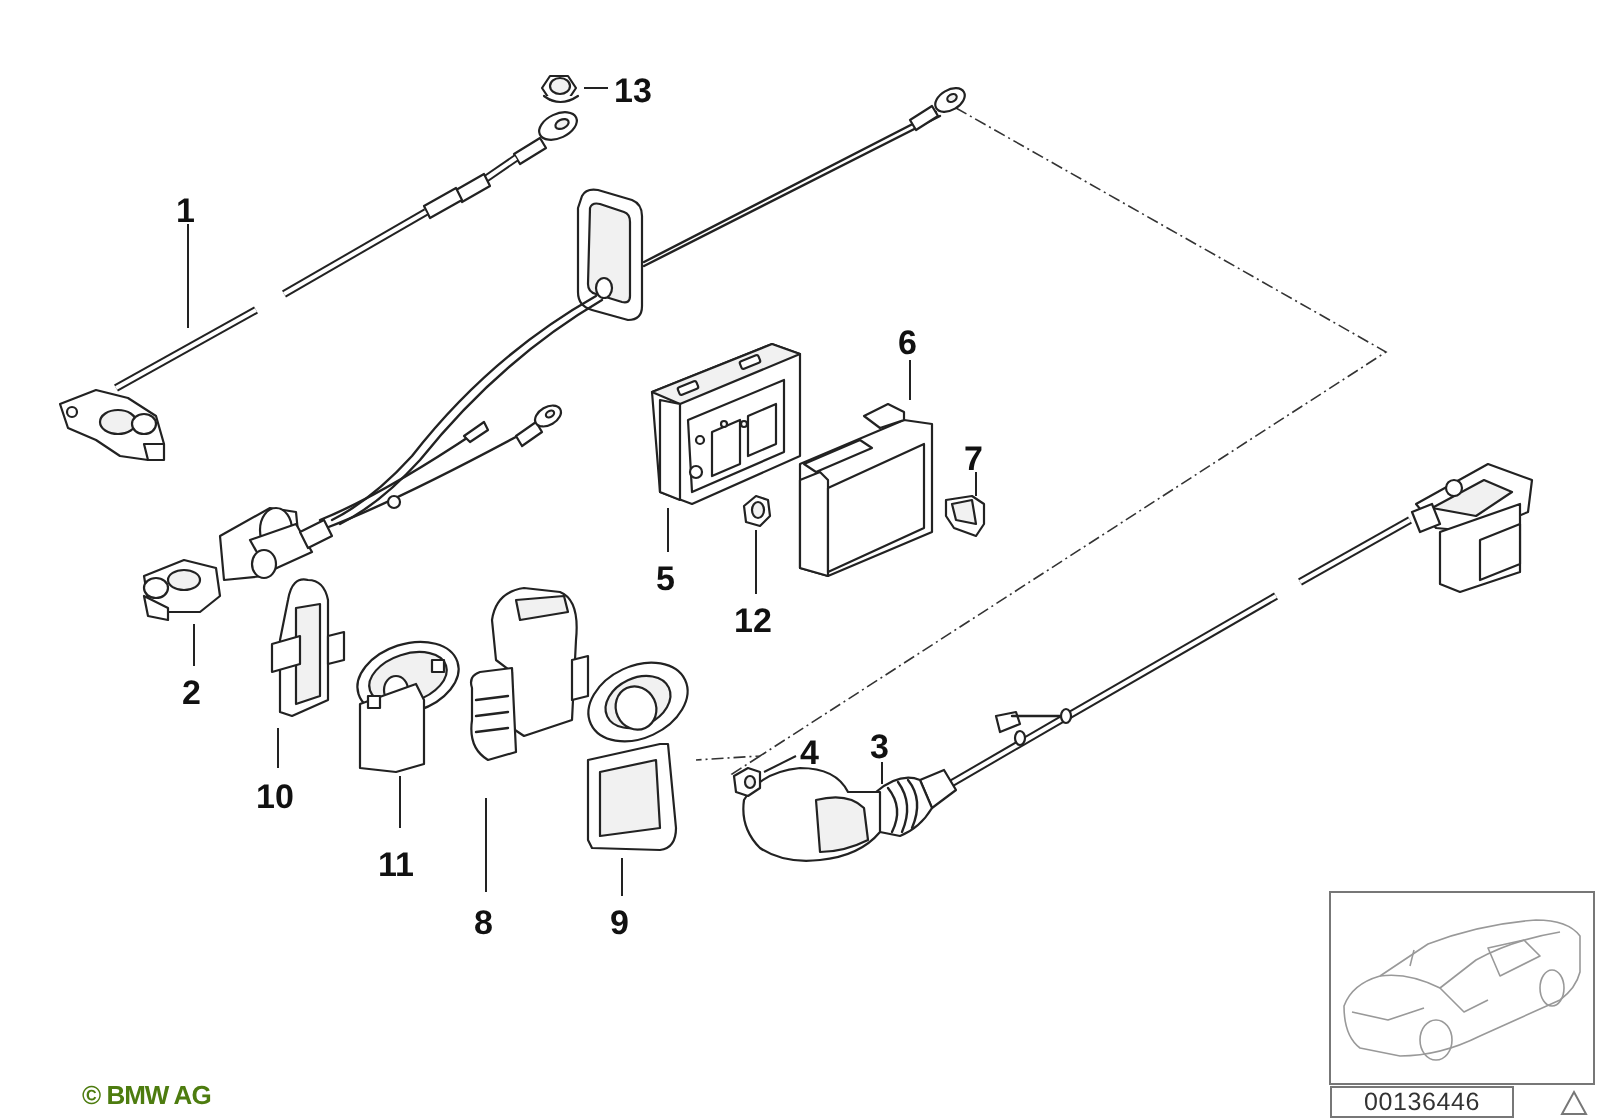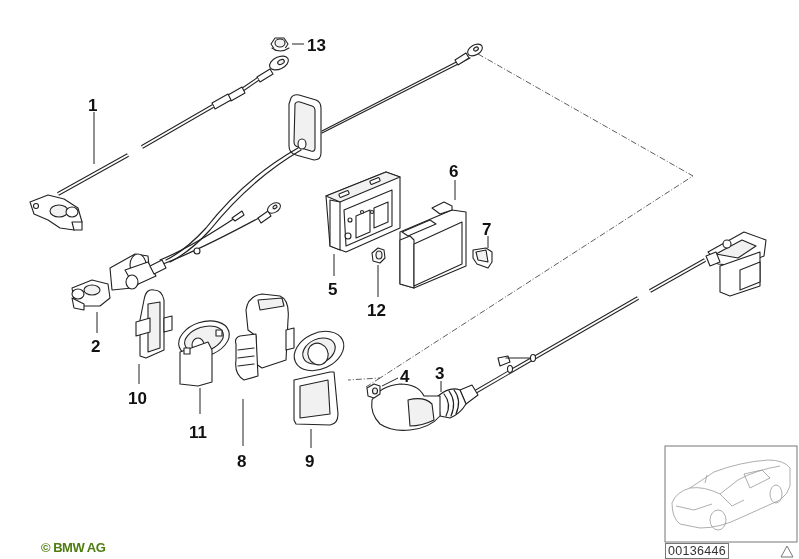--- a/index.html
+++ b/index.html
@@ -12,21 +12,21 @@
   .wire { fill: none; stroke: #222; stroke-width: 1.2; stroke-linecap: round; }
   .wire-thick { fill: none; stroke: #222; stroke-width: 4; stroke-linecap: butt; }
   .wire-inner { fill: none; stroke: #fff; stroke-width: 2; stroke-linecap: butt; }
   .leader { stroke: #222; stroke-width: 1; fill: none; }
   .dashed { stroke: #333; stroke-width: 0.8; stroke-dasharray: 6 2 1 2; fill: none; }
   .thumb-frame { fill: #ffffff; stroke: #777; stroke-width: 1; }
   .thumb-car { fill: none; stroke: #999; stroke-width: 0.8; stroke-linejoin: round; }
   #copyright { position: absolute; left: 21px; top: 540px; font-size: 13px; font-weight: bold;
                color: #4d7c0f; letter-spacing: -0.5px; font-family: "Liberation Sans", sans-serif; margin-left: 20px; }
   #ref-number { position: absolute; left: 665px; top: 543px; font-size: 12.5px; color: #333;
-                border: 1px solid #777; padding: 0 2px; line-height: 14px;
+                border: 1px solid #777; padding: 0 16px; line-height: 14px;
                 font-family: "Liberation Sans", sans-serif; letter-spacing: 0.3px; background:#fff; }
 </style>
 </head>
 <body>
 
 <svg id="diagram" viewBox="0 0 799 559" xmlns="http://www.w3.org/2000/svg">
 
   <g>
     <path class="dashed" d="M478 54 L693 176 L380 378 L348 380"></path>
     <path class="dashed" d="M380 378 L366 387 L378 396"></path>

